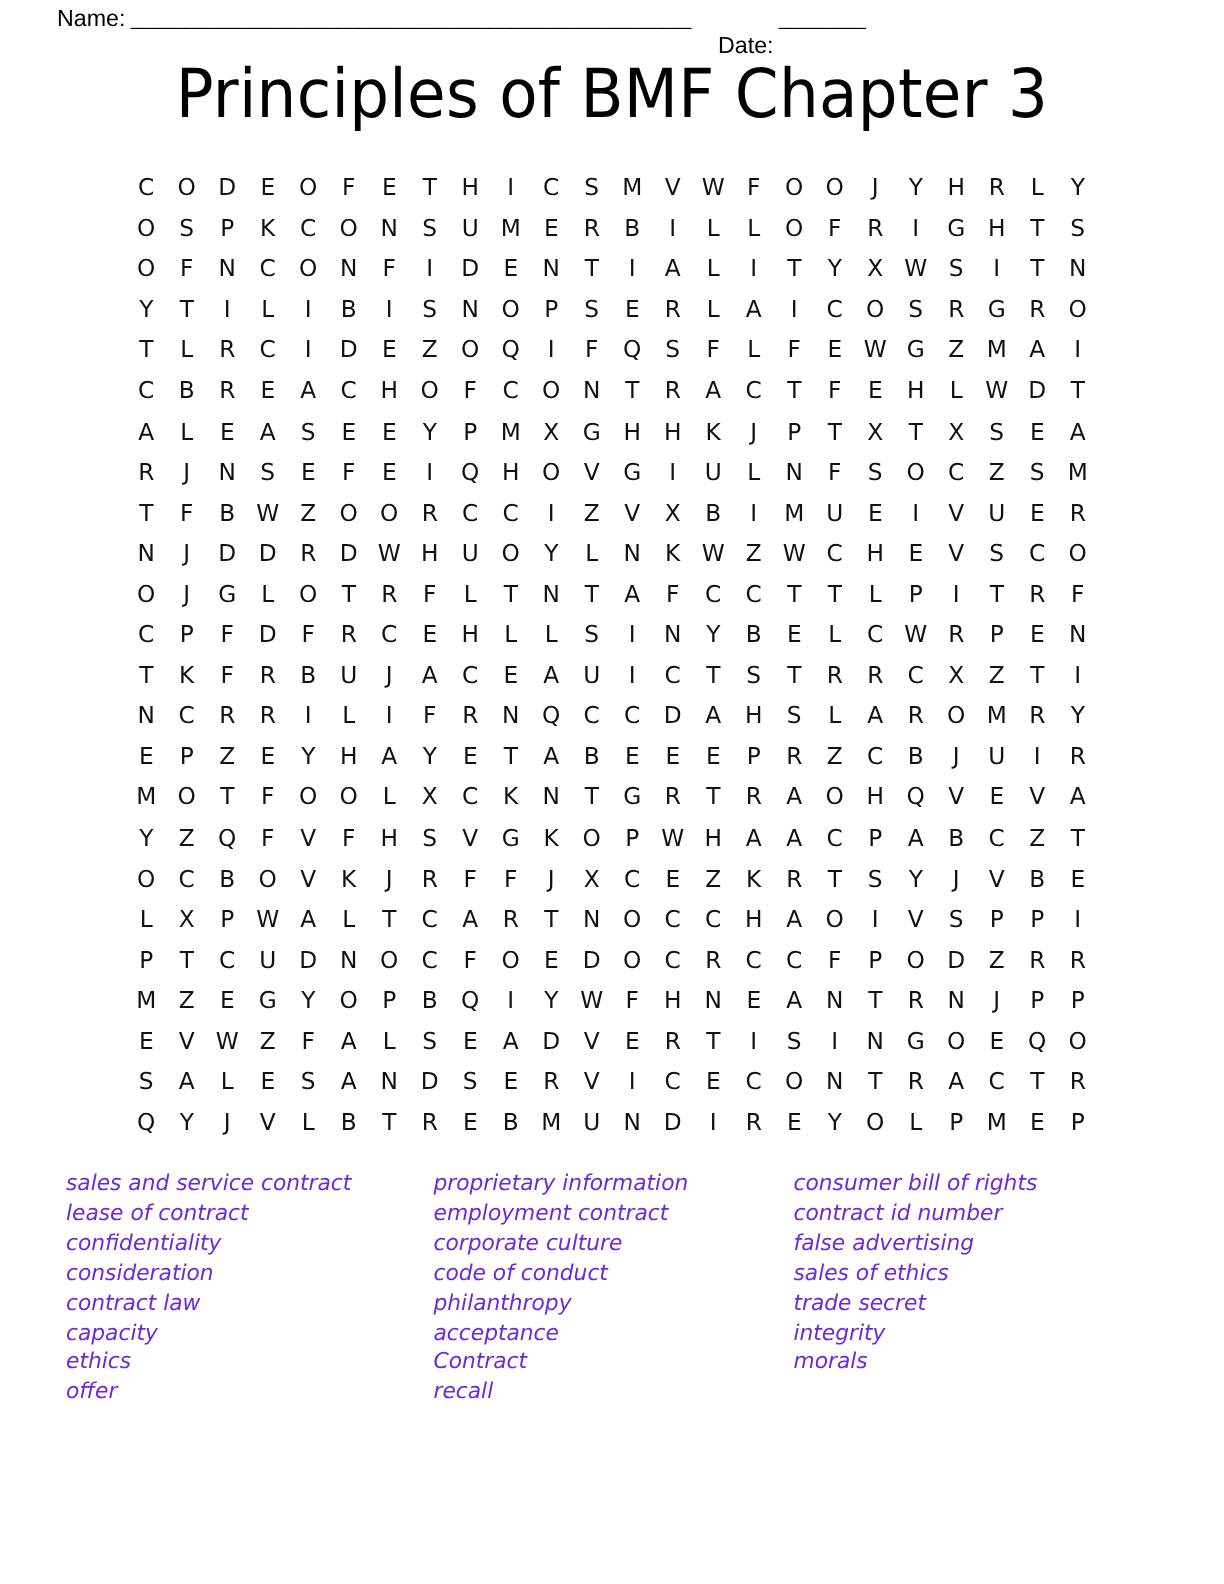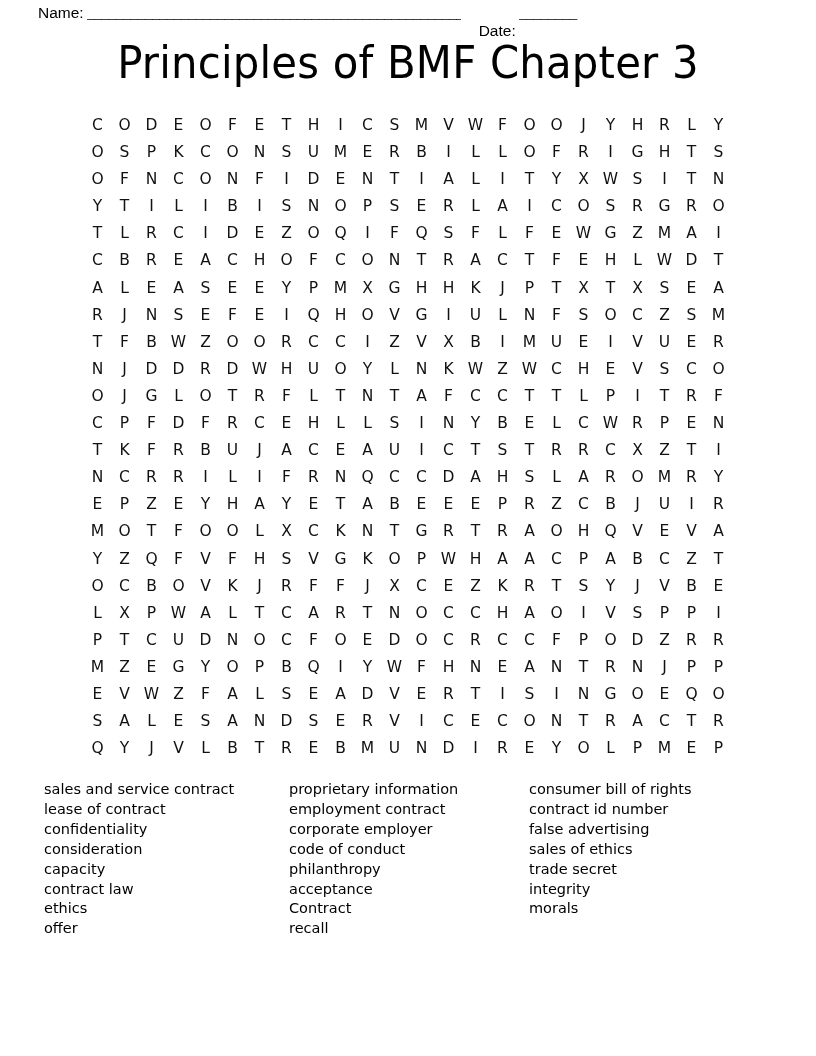--- a/index.html
+++ b/index.html
@@ -103,21 +103,22 @@
     flex-direction: column;
   }
   .word-col-1 { width: 245px; }
   .word-col-2 { width: 240px; }
   .word-col-3 { width: 245px; }
   .word-item {
     font-size: 14.5px;
     line-height: 19.9px;
     font-family: "DejaVu Sans", sans-serif;
     white-space: nowrap;
-    color: #000000;
+    color: #6d28d9;
+    font-style: italic;
   }
 </style>
 </head>
 <body>
 
 <div class="header-line">
   <span class="name-label">Name:</span>
   <span class="rule name-rule">______________________________________________________</span>
   <span class="date-label">Date:</span>
   <span class="rule date-rule">________</span>
@@ -751,29 +752,29 @@
       <div class="grid-cell">P</div>
     </div>
   </div>
 
 <div class="wordlist">
   <div class="word-col word-col-1" id="word-col-1">
       <div class="word-item">sales and service contract</div>
       <div class="word-item">lease of contract</div>
       <div class="word-item">confidentiality</div>
       <div class="word-item">consideration</div>
+      <div class="word-item">contract law</div>
       <div class="word-item">capacity</div>
-      <div class="word-item">contract law</div>
       <div class="word-item">ethics</div>
       <div class="word-item">offer</div>
     </div>
   <div class="word-col word-col-2" id="word-col-2">
       <div class="word-item">proprietary information</div>
       <div class="word-item">employment contract</div>
-      <div class="word-item">corporate employer</div>
+      <div class="word-item">corporate culture</div>
       <div class="word-item">code of conduct</div>
       <div class="word-item">philanthropy</div>
       <div class="word-item">acceptance</div>
       <div class="word-item">Contract</div>
       <div class="word-item">recall</div>
     </div>
   <div class="word-col word-col-3" id="word-col-3">
       <div class="word-item">consumer bill of rights</div>
       <div class="word-item">contract id number</div>
       <div class="word-item">false advertising</div>

